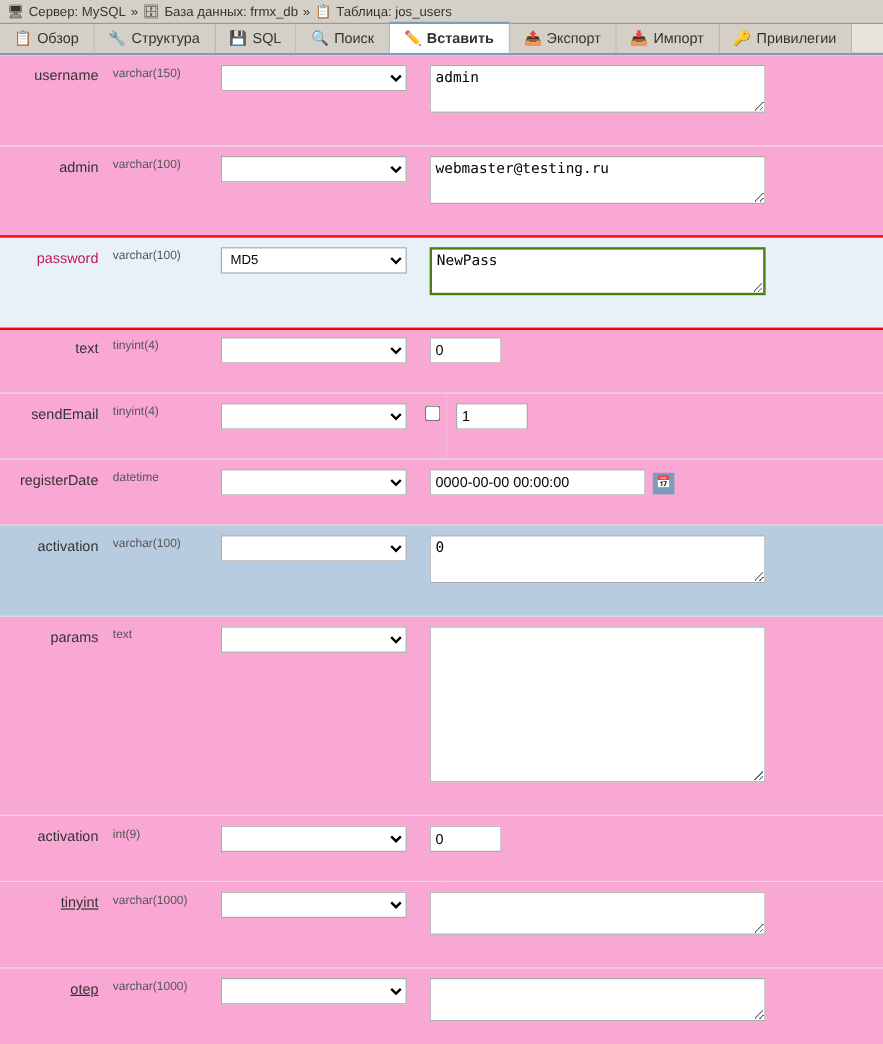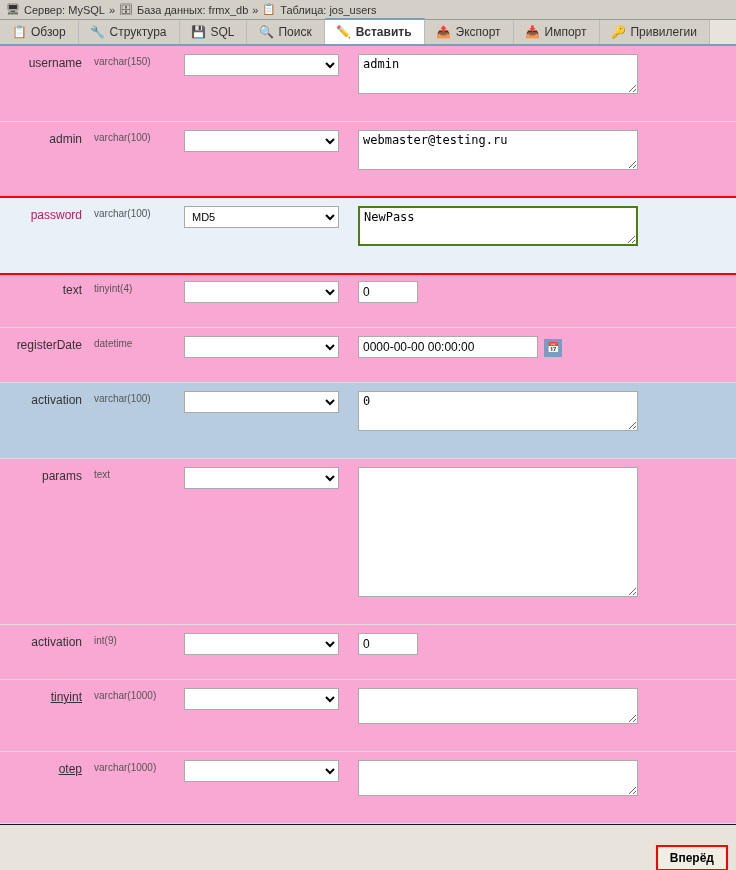--- a/index.html
+++ b/index.html
@@ -265,20 +265,35 @@
       <td class="field-function">
         <select class="func-select">
           <option value=""></option>
         </select>
       </td>
       <td class="field-value" colspan="2">
         <input class="value-input-small" type="text" value="0" style="">
       </td>
     </tr>
 
+    <tr class="field-row normal">
+      <td class="field-name">sendEmail</td>
+      <td class="field-type">tinyint(4)</td>
+      <td class="field-function">
+        <select class="func-select">
+          <option value=""></option>
+        </select>
+      </td>
+      <td class="field-checkbox">
+        <input type="checkbox" style="">
+      </td>
+      <td class="field-value">
+        <input class="value-input-small" type="text" value="1" style="">
+      </td>
+    </tr>
 
 
     <tr class="field-row normal">
       <td class="field-name">registerDate</td>
       <td class="field-type">datetime</td>
       <td class="field-function">
         <select class="func-select">
           <option value=""></option>
         </select>
       </td>

